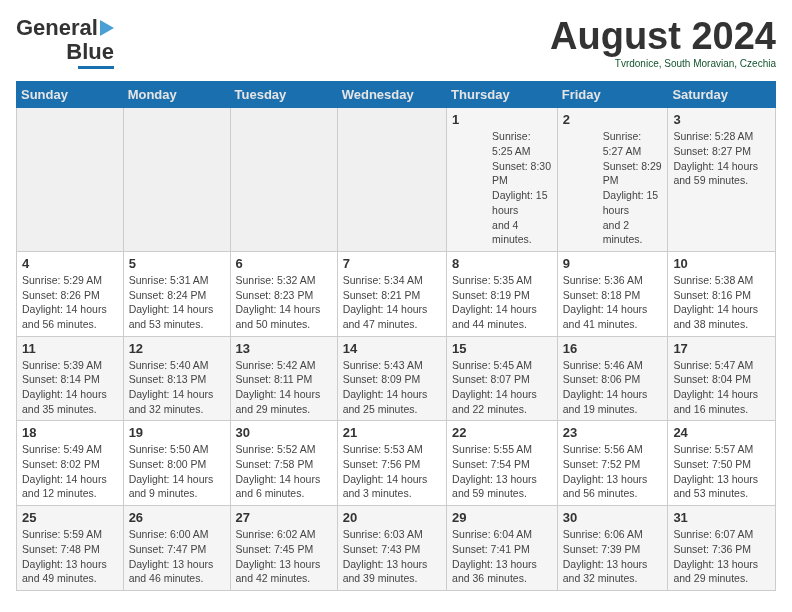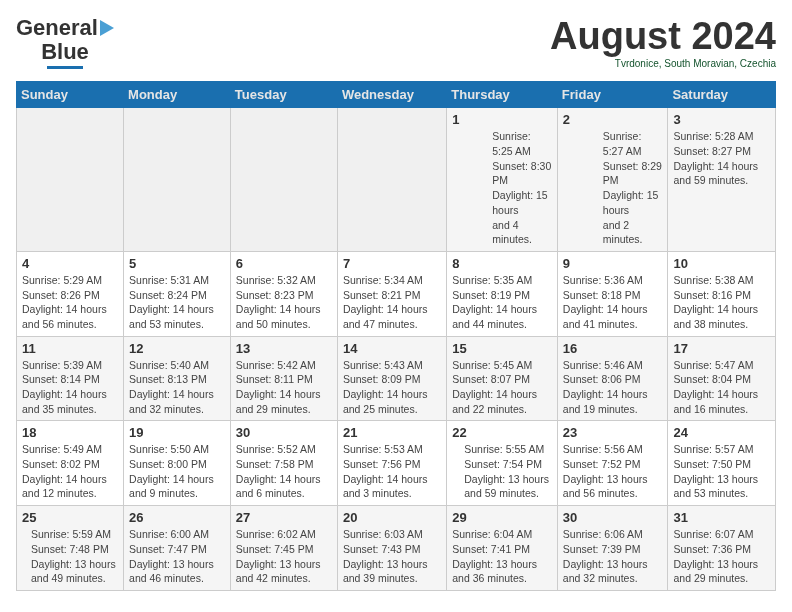--- a/index.html
+++ b/index.html
@@ -12,21 +12,21 @@
     }
     .header-section {
       display: flex;
       align-items: flex-start;
       justify-content: space-between;
       margin-bottom: 12px;
     }
     .logo {
       display: flex;
       flex-direction: column;
-      align-items: center;
+      align-items: flex-end;
     }
     .logo-text {
       font-size: 22px;
       font-weight: bold;
       color: #333;
       line-height: 1.1;
     }
     .logo-arrow {
       width: 0;
       height: 0;
@@ -289,21 +289,21 @@
         </td>
         <td>
           <span class="day-num">21</span>
           <div class="day-detail" style="white-space: pre-line;">Sunrise: 5:53 AM
 Sunset: 7:56 PM
 Daylight: 14 hours
 and 3 minutes.</div>
         </td>
         <td>
           <span class="day-num">22</span>
-          <div class="day-detail" style="white-space: pre-line; margin-left: 12px;">Sunrise: 5:55 AM
+          <div class="day-detail" style="white-space: pre-line;">Sunrise: 5:55 AM
 Sunset: 7:54 PM
 Daylight: 13 hours
 and 59 minutes.</div>
         </td>
         <td>
           <span class="day-num">23</span>
           <div class="day-detail" style="white-space: pre-line;">Sunrise: 5:56 AM
 Sunset: 7:52 PM
 Daylight: 13 hours
 and 56 minutes.</div>
@@ -312,21 +312,21 @@
           <span class="day-num">24</span>
           <div class="day-detail" style="white-space: pre-line;">Sunrise: 5:57 AM
 Sunset: 7:50 PM
 Daylight: 13 hours
 and 53 minutes.</div>
         </td>
       </tr>
       <tr>
         <td>
           <span class="day-num">25</span>
-          <div class="day-detail" style="white-space: pre-line; margin-left: 9px;">Sunrise: 5:59 AM
+          <div class="day-detail" style="white-space: pre-line;">Sunrise: 5:59 AM
 Sunset: 7:48 PM
 Daylight: 13 hours
 and 49 minutes.</div>
         </td>
         <td>
           <span class="day-num">26</span>
           <div class="day-detail" style="white-space: pre-line;">Sunrise: 6:00 AM
 Sunset: 7:47 PM
 Daylight: 13 hours
 and 46 minutes.</div>

